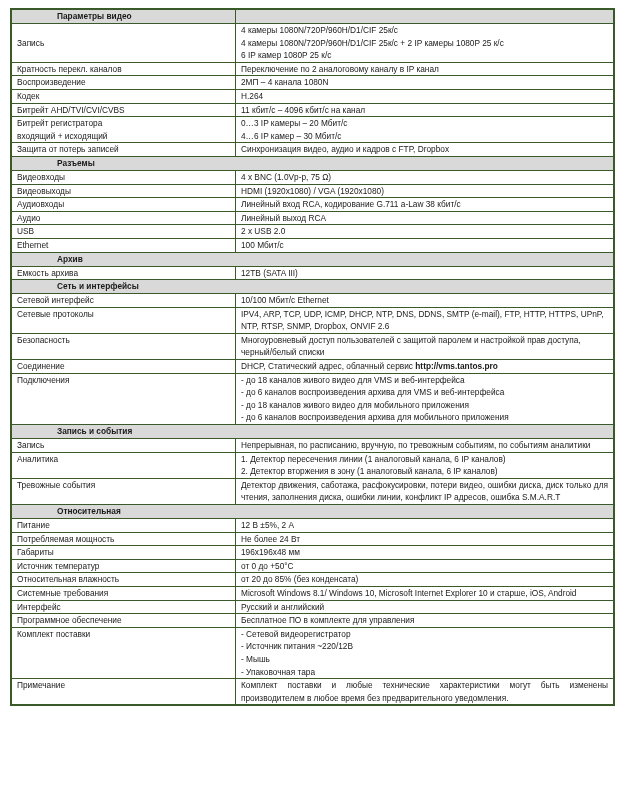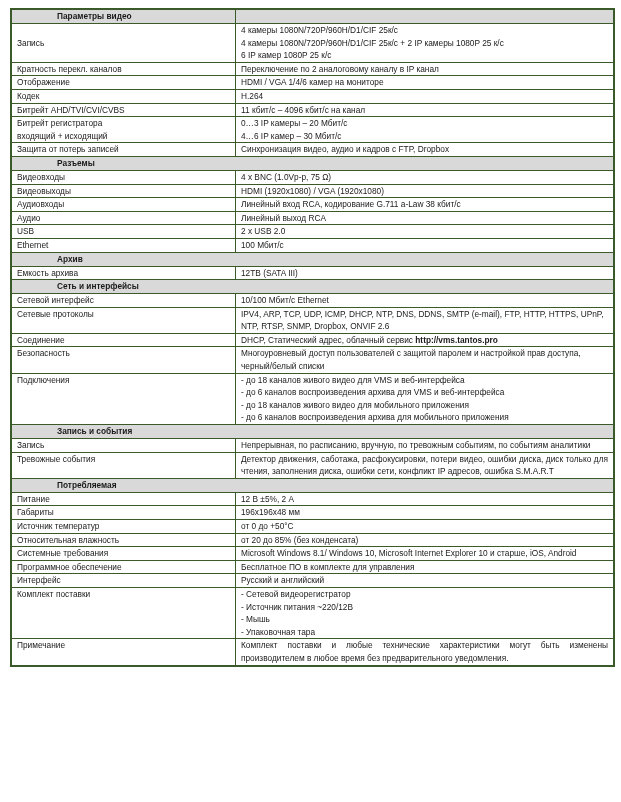--- a/index.html
+++ b/index.html
@@ -39,23 +39,23 @@
           <span class="line">6 IP камер 1080P 25 к/с</span>
         </td>
       </tr>
       <tr>
         <td class="k"><span>Кратность перекл. каналов</span></td>
         <td>
           <span class="line">Переключение по 2 аналоговому каналу в IP канал</span>
         </td>
       </tr>
       <tr>
-        <td class="k"><span>Отображение</span></td>
-        <td>
-          <span class="line">HDMI / VGA  1/4/6 камер на мониторе</span>
+        <td class="k"><span>Воспроизведение</span></td>
+        <td>
+          <span class="line">2МП – 4 канала 1080N</span>
         </td>
       </tr>
       <tr>
         <td class="k"><span>Кодек</span></td>
         <td>
           <span class="line">H.264</span>
         </td>
       </tr>
       <tr>
         <td class="k"><span>Битрейт  AHD/TVI/CVI/CVBS</span></td>
@@ -137,60 +137,73 @@
         </td>
       </tr>
       <tr>
         <td class="k"><span>Сетевые протоколы</span></td>
         <td>
           <span class="line">IPV4, ARP, TCP, UDP, ICMP, DHCP, NTP, DNS, DDNS, SMTP (e-mail), FTP, HTTP,  HTTPS, UPnP,</span>
           <span class="line">NTP, RTSP, SNMP, Dropbox, ONVIF 2.6</span>
         </td>
       </tr>
       <tr>
+        <td class="k"><span>Безопасность</span></td>
+        <td>
+          <span class="line">Многоуровневый доступ пользователей с защитой паролем и настройкой прав доступа,</span>
+          <span class="line">черный/белый списки</span>
+        </td>
+      </tr>
+      <tr>
         <td class="k"><span>Соединение</span></td>
         <td><span class="">DHCP, Статический адрес, облачный сервис </span><span class="bold">http://vms.tantos.pro</span></td>
-      </tr>
-      <tr>
-        <td class="k"><span>Безопасность</span></td>
-        <td>
-          <span class="line">Многоуровневый доступ пользователей с защитой паролем и настройкой прав доступа,</span>
-          <span class="line">черный/белый списки</span>
-        </td>
       </tr>
       <tr>
         <td class="k"><span>Подключения</span></td>
         <td>
           <span class="line">- до 18 каналов живого видео для VMS и веб-интерфейса</span>
           <span class="line">- до 6 каналов воспроизведения архива для VMS и веб-интерфейса</span>
           <span class="line">- до 18 каналов живого видео для мобильного приложения</span>
           <span class="line">- до 6 каналов воспроизведения архива для мобильного приложения</span>
         </td>
       </tr>
       <tr class="section">
         <td class="" colspan="2">Запись и события</td>
       </tr>
       <tr>
         <td class="k"><span>Запись</span></td>
         <td class="justify"><span>Непрерывная, по расписанию, вручную, по тревожным событиям, по событиям аналитики</span></td>
       </tr>
       <tr>
+        <td class="k"><span>Аналитика</span></td>
+        <td>
+          <span class="line">1. Детектор пересечения линии (1 аналоговый канала, 6 IP каналов)</span>
+          <span class="line">2. Детектор вторжения в зону    (1 аналоговый канала, 6 IP каналов)</span>
+        </td>
+      </tr>
+      <tr>
         <td class="k"><span>Тревожные события</span></td>
-        <td class="justify"><span>Детектор движения, саботажа, расфокусировки, потери видео, ошибки диска, диск только для чтения, заполнения диска, ошибки сети, конфликт IP адресов, ошибка S.M.A.R.T</span></td>
-      </tr>
-      <tr class="section">
-        <td class="" colspan="2">Потребляемая</td>
+        <td class="justify"><span>Детектор движения, саботажа, расфокусировки, потери видео, ошибки диска, диск только для чтения, заполнения диска, ошибки линии, конфликт IP адресов, ошибка S.M.A.R.T</span></td>
+      </tr>
+      <tr class="section">
+        <td class="" colspan="2">Относительная</td>
       </tr>
       <tr>
         <td class="k"><span>Питание</span></td>
         <td>
           <span class="line">12 В ±5%, 2 А</span>
         </td>
       </tr>
       <tr>
+        <td class="k"><span>Потребляемая мощность</span></td>
+        <td>
+          <span class="line">Не более 24 Вт</span>
+        </td>
+      </tr>
+      <tr>
         <td class="k"><span>Габариты</span></td>
         <td>
           <span class="line">196x196x48 мм</span>
         </td>
       </tr>
       <tr>
         <td class="k"><span>Источник температур</span></td>
         <td>
           <span class="line">от 0 до +50°C</span>
         </td>
@@ -201,29 +214,29 @@
           <span class="line">от 20 до 85% (без конденсата)</span>
         </td>
       </tr>
       <tr>
         <td class="k"><span>Системные требования</span></td>
         <td>
           <span class="line">Microsoft Windows 8.1/ Windows 10, Microsoft Internet Explorer 10 и старше, iOS, Android</span>
         </td>
       </tr>
       <tr>
+        <td class="k"><span>Интерфейс</span></td>
+        <td>
+          <span class="line">Русский и английский</span>
+        </td>
+      </tr>
+      <tr>
         <td class="k"><span>Программное обеспечение</span></td>
         <td>
           <span class="line">Бесплатное ПО в комплекте для управления</span>
-        </td>
-      </tr>
-      <tr>
-        <td class="k"><span>Интерфейс</span></td>
-        <td>
-          <span class="line">Русский и английский</span>
         </td>
       </tr>
       <tr>
         <td class="k"><span>Комплект поставки</span></td>
         <td>
           <span class="line">- Сетевой видеорегистратор</span>
           <span class="line">- Источник питания ~220/12В</span>
           <span class="line">- Мышь</span>
           <span class="line">- Упаковочная тара</span>
         </td>

